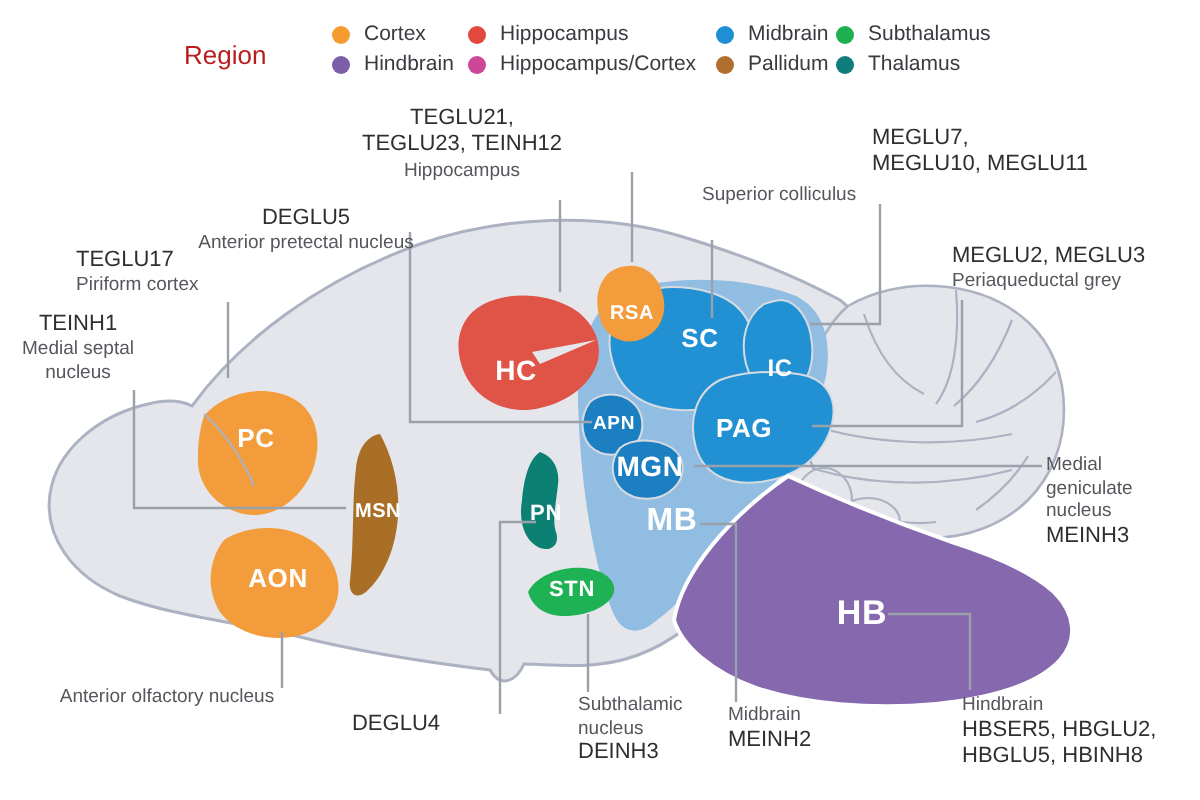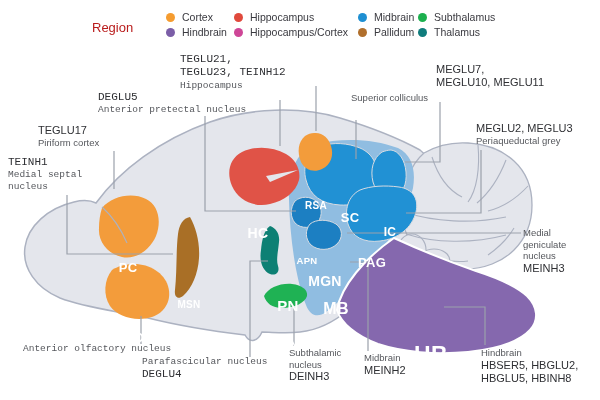--- a/index.html
+++ b/index.html
@@ -6,27 +6,27 @@
   .stage{position:relative;width:600px;height:400px;background:#ffffff;overflow:hidden;
          font-family:"Liberation Sans","DejaVu Sans",sans-serif;}
   svg.brainart{position:absolute;left:0;top:0;}
   
   .legend-title{position:absolute;font-size:13px;color:#b91c1c;text-align:right;}
   .legend-item{position:absolute;display:flex;align-items:center;height:12px;justify-content:center;}
   .legend-item .dot{width:9px;height:9px;border-radius:50%;margin-right:7px;flex:0 0 auto;}
   .legend-item .ltxt{font-size:10.5px;color:#3a3a40;white-space:nowrap;}
   
   .ann{position:absolute;line-height:1.22;white-space:nowrap;}
-  .ann.ra{text-align:left;font-family:Liberation Mono, monospace;}
+  .ann.ra{text-align:center;}
   .ann.ca{}
   .ann .cl{font-size:11px;color:#2e2f33;}
   .ann .an{font-size:9.5px;color:#55575c;}
   
   .rl{position:absolute;transform:translate(-50%,-50%);color:#ffffff;font-weight:bold;
-      white-space:nowrap;letter-spacing:.3px;margin-top:48px;}
+      white-space:nowrap;letter-spacing:.3px;}
 </style>
 </head>
 <body>
 
 <div class="stage">
 
   <svg class="brainart" width="600" height="400" viewBox="0 0 600 400">
 
     <path stroke-width="1.5" d="M 96,203 C 120,170 160,140 210,122 C 250,108 300,106 340,118
              C 370,127 398,138 420,150 C 428,156 432,165 430,176
@@ -162,21 +162,21 @@
 
   <div class="ann ra" style="left:180px;top:53px;width:102px">
     <div class="cl">TEGLU21,</div>
     <div class="cl">TEGLU23, TEINH12</div>
     <div class="an">Hippocampus</div>
   </div>
   <div class="ann" style="left:436px;top:63px">
     <div class="cl">MEGLU7,</div>
     <div class="cl">MEGLU10, MEGLU11</div>
   </div>
-  <div class="ann ra" style="left:98px;top:91px;width:110px">
+  <div class="ann ra" style="left:98px;top:103px;width:110px">
     <div class="cl">DEGLU5</div>
     <div class="an">Anterior pretectal nucleus</div>
   </div>
   <div class="ann" style="left:351px;top:92px">
     <div class="an">Superior colliculus</div>
   </div>
   <div class="ann" style="left:476px;top:122px">
     <div class="cl">MEGLU2, MEGLU3</div>
     <div class="an">Periaqueductal grey</div>
   </div>
@@ -203,35 +203,34 @@
     <div class="an">Hindbrain</div>
     <div class="cl">HBSER5, HBGLU2,</div>
     <div class="cl">HBGLU5, HBINH8</div>
   </div>
   <div class="ann" style="left:289px;top:347px">
     <div class="an">Subthalamic</div>
     <div class="an">nucleus</div>
     <div class="cl">DEINH3</div>
   </div>
   <div class="ann ra" style="left:142px;top:356px;width:112px">
-    <div class="an">Parafascicular nucleus</div>
     <div class="cl">DEGLU4</div>
   </div>
   <div class="ann ra" style="left:23px;top:343px;width:121px">
     <div class="an">Anterior olfactory nucleus</div>
   </div>
 
   <span class="rl" style="left:128px;top:219px;font-size:13px">PC</span>
   <span class="rl" style="left:139px;top:289px;font-size:13px">AON</span>
   <span class="rl" style="left:189px;top:256px;font-size:10px">MSN</span>
   <span class="rl" style="left:258px;top:185px;font-size:14px">HC</span>
   <span class="rl" style="left:316px;top:157px;font-size:10px">RSA</span>
   <span class="rl" style="left:350px;top:169px;font-size:13px">SC</span>
   <span class="rl" style="left:390px;top:184px;font-size:12px">IC</span>
   <span class="rl" style="left:307px;top:212px;font-size:9.5px">APN</span>
   <span class="rl" style="left:325px;top:233px;font-size:14px">MGN</span>
   <span class="rl" style="left:372px;top:214px;font-size:13px">PAG</span>
   <span class="rl" style="left:336px;top:261px;font-size:16px">MB</span>
-  <span class="rl" style="left:288px;top:257px;font-size:15px">PN</span>
+  <span class="rl" style="left:273px;top:257px;font-size:11px">PN</span>
   <span class="rl" style="left:286px;top:295px;font-size:11px">STN</span>
-  <span class="rl" style="left:431px;top:307px;font-size:23px">HB</span>
+  <span class="rl" style="left:431px;top:307px;font-size:17px">HB</span>
 
 </div>
 
 </body></html>

